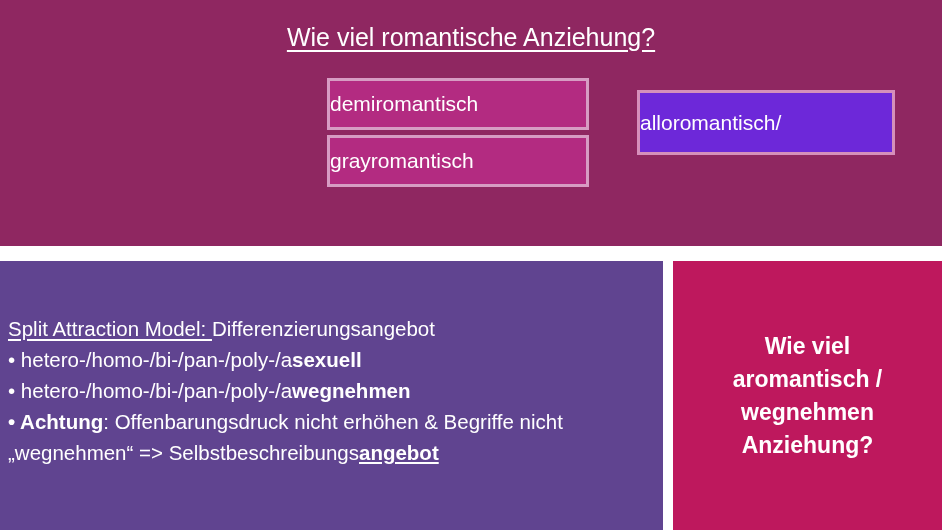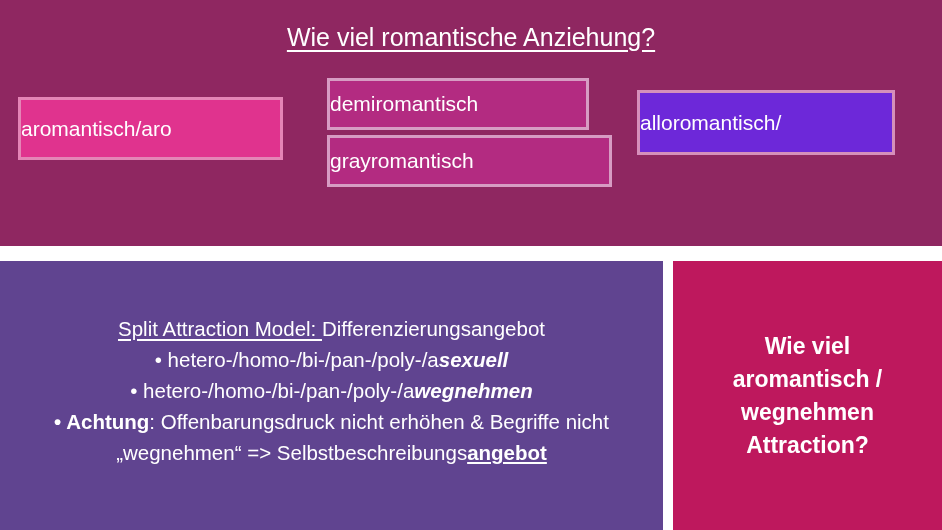--- a/index.html
+++ b/index.html
@@ -65,21 +65,21 @@
     top: 78px;
     width: 262px;
     height: 52px;
     background: #B32B81;
     border: 3px solid #D79CC3;
   }
 
   #box-grayromantisch {
     left: 327px;
     top: 135px;
-    width: 285px;
+    width: 262px;
     height: 52px;
     background: #B32B81;
     border: 3px solid #D79CC3;
   }
 
   #box-alloromantisch {
     left: 637px;
     top: 90px;
     width: 258px;
     height: 65px;
@@ -99,34 +99,33 @@
     color: #ffffff;
     display: flex;
     flex-direction: column;
     align-items: center;
     justify-content: center;
     padding: 0 8px 10px 8px;
   }
 
   #split-lines {
     width: 100%;
-    text-align: center;
     font-size: 20.5px;
     line-height: 31px;
   }
   #split-lines .line {
     white-space: nowrap;
   }
   #split-lines .line.wrapline {
     white-space: normal;
   }
 
   .u { text-decoration: underline; text-underline-offset: 3px; }
   .b { font-weight: bold; }
-  .bi { font-weight: bold; font-style: italic; }
+  .bi { font-weight: bold; }
   .bu { font-weight: bold; text-decoration: underline; text-underline-offset: 2px; }
 
   #panel-question {
     position: absolute;
     left: 673px;
     top: 261px;
     width: 269px;
     height: 269px;
     background: #604490;
     box-sizing: border-box;
@@ -141,23 +140,20 @@
     padding: 0 18px;
   }
 </style>
 </head>
 <body style="background: rgb(255, 255, 255);">
 
 <div id="top-banner" style="background: rgb(143, 39, 97);">
 
   <div id="banner-title">Wie viel romantische Anziehung?</div>
 
-  <div class="concept-box" id="box-aromantisch" style="background: rgb(224, 51, 142); border-color: rgb(228, 133, 182);">
-    <span>aromantisch/aro</span>
-  </div>
 
   <div class="concept-box" id="box-demiromantisch" style="background: rgb(179, 43, 129); border-color: rgb(215, 156, 195);">
     <span>demiromantisch</span>
   </div>
 
   <div class="concept-box" id="box-grayromantisch" style="background: rgb(179, 43, 129); border-color: rgb(215, 156, 195);">
     <span>grayromantisch</span>
   </div>
 
   <div class="concept-box" id="box-alloromantisch" style="background: #6d28d9; border-color: rgb(214, 143, 187);">
@@ -181,15 +177,15 @@
     <div class="line wrapline"><span class="b">• Achtung</span><span>: Offenbarungsdruck nicht erhöhen &amp; Begriffe nicht „wegnehmen“ =&gt; Selbstbeschreibungs</span><span class="bu">angebot</span></div>
 
   </div>
 </div>
 
 <div id="panel-question" style="background: #be185d;">
   <div>
     <div>Wie viel</div>
     <div>aromantisch /</div>
     <div>wegnehmen</div>
-    <div>Attraction?</div>
+    <div>Anziehung?</div>
   </div>
 </div>
 
 </body></html>

